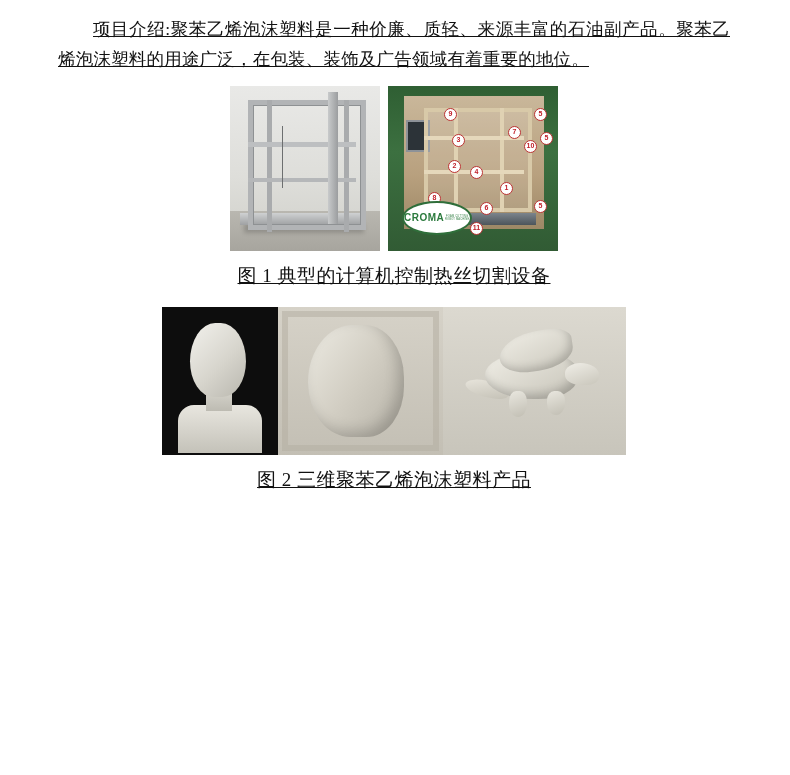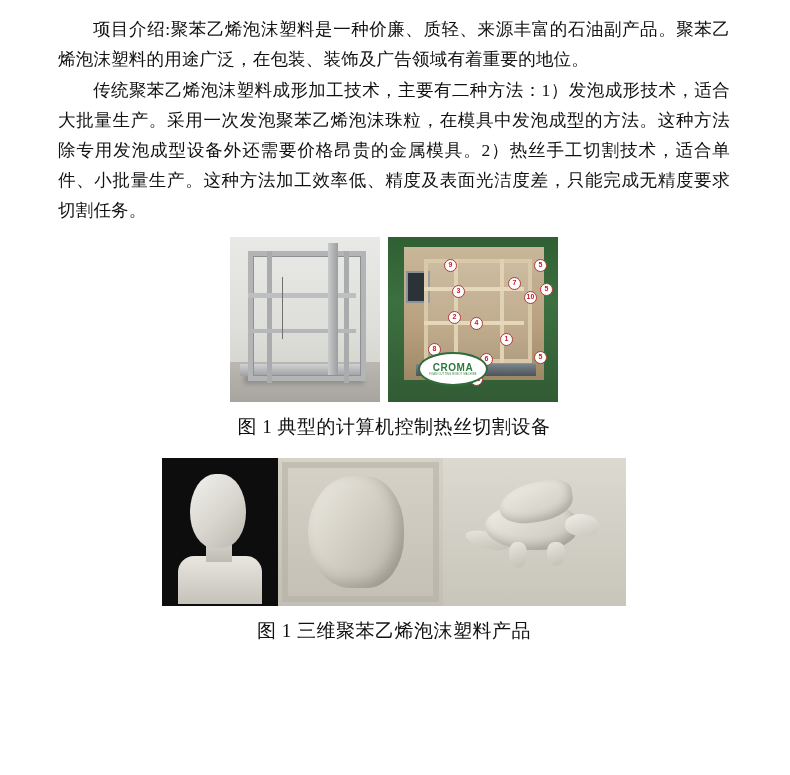--- a/index.html
+++ b/index.html
@@ -13,20 +13,21 @@
     font-family: "Liberation Serif", "DejaVu Serif", serif;
     color: #111111;
     overflow: hidden;
   }
   .page {
     position: relative;
     width: 790px;
     height: 775px;
     box-sizing: border-box;
     padding: 14px 60px 0 58px;
+    text-decoration: underline;
   }
   .para {
     font-size: 17.5px;
     line-height: 30px;
     text-align: justify;
     text-justify: inter-ideograph;
     text-indent: 2em;
     margin: 0 0 1px 0;
     letter-spacing: 0.2px;
   }
@@ -162,27 +163,27 @@
     border: 2px solid #8d9298;
   }
   .p2-table {
     position: absolute;
     left: 28px; bottom: 26px;
     width: 120px; height: 12px;
     background: linear-gradient(180deg, #7b848c, #4d555b);
   }
   .p2-logo {
     position: absolute;
-    left: 30px; bottom: 16px;
+    left: 14px; bottom: 16px;
     width: 66px; height: 30px;
     border-radius: 50%;
     background: #ffffff;
     border: 2px solid #2f6e3a;
     display: flex;
-    flex-direction: column;
+    flex-direction: row;
     align-items: center;
     justify-content: center;
   }
   .p2-logo .lg-main {
     font-family: "Liberation Sans", sans-serif;
     font-size: 10px;
     font-weight: bold;
     color: #2b7a3d;
     letter-spacing: 0.5px;
     line-height: 10px;
@@ -313,21 +314,20 @@
     border-radius: 40% 40% 50% 50%;
     background: linear-gradient(160deg, #e9e7df, #c1beb3);
   }
 </style>
 </head>
 <body>
 
 <div class="page">
 
   <p class="para">项目介绍:聚苯乙烯泡沫塑料是一种价廉、质轻、来源丰富的石油副产品。聚苯乙烯泡沫塑料的用途广泛，在包装、装饰及广告领域有着重要的地位。</p>
-  <p class="para">传统聚苯乙烯泡沫塑料成形加工技术，主要有二种方法：1）发泡成形技术，适合大批量生产。采用一次发泡聚苯乙烯泡沫珠粒，在模具中发泡成型的方法。这种方法除专用发泡成型设备外还需要价格昂贵的金属模具。2）热丝手工切割技术，适合单件、小批量生产。这种方法加工效率低、精度及表面光洁度差，只能完成无精度要求切割任务。</p>
 
   <div class="figure-block">
     <div class="fig1-row">
 
       <div class="photo1">
         <div class="p1-floor"></div>
         <div class="p1-shadow"></div>
         <div class="p1-base"></div>
         <div class="p1-frame"></div>
         <div class="p1-cross"></div>
@@ -385,16 +385,16 @@
       <div class="photo5">
         <div class="p5-tail"></div>
         <div class="p5-body" style="position:absolute;left:42px;top:46px;width:92px;height:46px;border-radius:50% 40% 45% 55%;background:linear-gradient(150deg,#f0eee6,#c6c3b8);box-shadow:inset -4px -5px 10px rgba(0,0,0,0.2);"></div>
         <div class="p5-leg1"></div>
         <div class="p5-leg2"></div>
         <div class="p5-wing"></div>
         <div class="p5-head"></div>
       </div>
 
     </div>
-    <div class="fig-caption">图 1  三维聚苯乙烯泡沫塑料产品</div>
+    <div class="fig-caption">图 2  三维聚苯乙烯泡沫塑料产品</div>
   </div>
 
 </div>
 
 </body></html>

